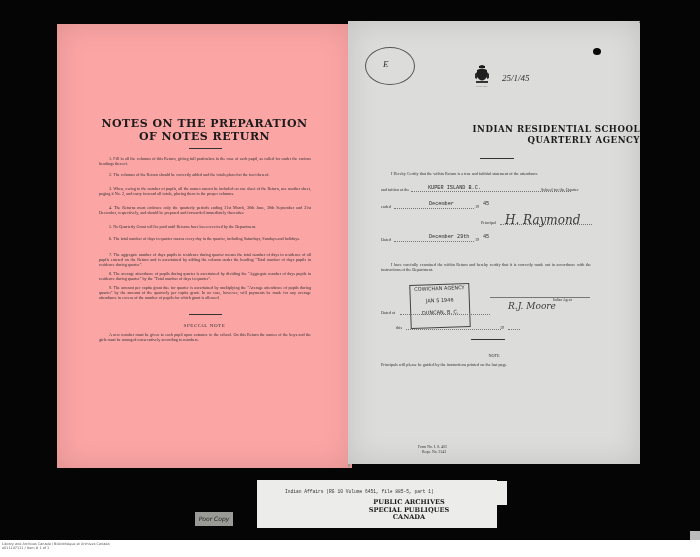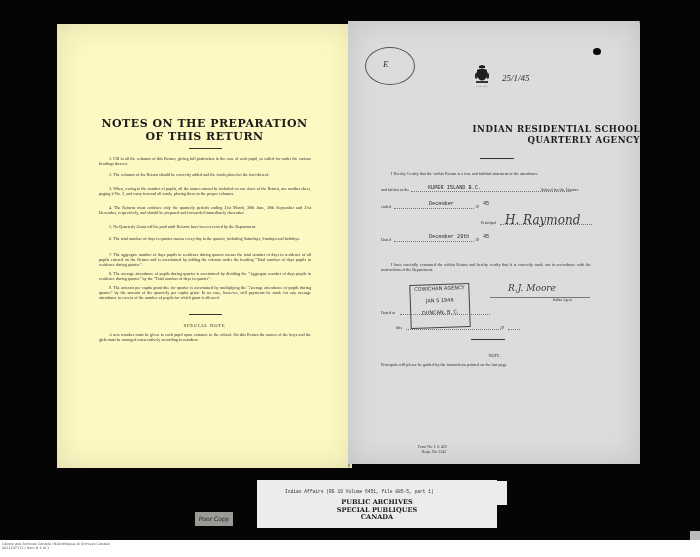--- a/index.html
+++ b/index.html
@@ -1,21 +1,21 @@
 <!DOCTYPE html>
 <html><head>
   <meta charset="utf-8">
   <style>
     html, body { margin: 0; padding: 0; }
     body {
       width: 700px; height: 557px; background: #050505; position: relative; overflow: hidden;
       font-family: "Liberation Serif", serif; color: #222;
     }
     .page {
-      position: absolute; background: #fef9c3;
+      position: absolute; background: #fca5a5;
       box-shadow: inset 0 0 30px rgba(0,0,0,0.12);
     }
     #left-page { left: 57px; top: 24px; width: 295px; height: 444px; }
     #right-page { left: 348px; top: 21px; width: 292px; height: 443px; background: #dcdcda; }
     #right-page:after {
       content: ""; position: absolute; right: -2px; top: 0; width: 14px; height: 14px;
       background: #050505; transform: rotate(45deg) translate(6px,-14px);
     }
     .fold { position: absolute; left: 348px; top: 21px; width: 2px; height: 446px; background: #9b9b98; }
 
@@ -54,34 +54,34 @@
       border: 1px solid #444; transform: rotate(-2deg); color: #333;
       font-family: "DejaVu Sans", sans-serif; text-align: center;
     }
     #stamp div { font-size: 5px; line-height: 7px; }
 
     #label-strip {
       position: absolute; left: 257px; top: 480px; width: 240px; height: 48px; background: #ececea;
     }
     #label-right { position: absolute; left: 495px; top: 481px; width: 12px; height: 24px; background: #ececea; }
     #label-citation { position: absolute; left: 285px; top: 489px; font-family: "Liberation Mono", monospace; font-size: 4.6px; color: #333; white-space: nowrap; }
-    #label-archives { position: absolute; left: 257px; top: 499px; width: 240px; text-align: center; font-family: "DejaVu Serif", serif; font-weight: bold; font-size: 6.6px; line-height: 7.5px; color: #1c1c1c; }
+    #label-archives { position: absolute; left: 257px; top: 499px; width: 240px; text-align: center; font-family: "DejaVu Serif", serif; font-weight: bold; font-size: 6.6px; line-height: 7.5px; color: #1c1c1c; padding-left: 32px; }
     #poor-copy { position: absolute; left: 195px; top: 512px; width: 38px; height: 14px; background: #9a9a96; color: #1a1a1a; font-size: 6px; font-style: italic; line-height: 14px; text-align: center; font-family: "DejaVu Sans", sans-serif; }
 
     #footer-strip { position: absolute; left: 0; top: 540px; width: 700px; height: 17px; background: #fff; }
     #footer-text { position: absolute; left: 2px; top: 542px; font-size: 3.4px; line-height: 4px; color: #555; font-family: "DejaVu Sans", sans-serif; }
     #footer-corner { position: absolute; left: 690px; top: 531px; width: 10px; height: 9px; background: #bbb; }
   </style>
 </head>
 <body>
 
 <div id="left-page" class="page">
   <div id="notes-title" class="title">
     <div>NOTES ON THE PREPARATION</div>
-    <div>OF THIS RETURN</div>
+    <div>OF NOTES RETURN</div>
   </div>
   <div class="rule" style="left:132px; top:124px; width:33px;"></div>
 
   <div class="para" style="left:42px; top:132px; width:212px;"><span class="n">1. Fill in all the columns of this Return, giving full particulars in the case of each pupil, as called for under the various headings thereof.</span></div>
   <div class="para" style="left:42px; top:148px; width:212px;"><span class="n">2. The columns of the Return should be correctly added and the totals placed at the foot thereof.</span></div>
   <div class="para" style="left:42px; top:162px; width:212px;"><span class="n">3. When, owing to the number of pupils, all the names cannot be included on one sheet of the Return, use another sheet, paging it No. 2, and carry forward all totals, placing them in the proper columns.</span></div>
   <div class="para" style="left:42px; top:181px; width:212px;"><span class="n">4. The Returns must embrace only the quarterly periods ending 31st March, 30th June, 30th September and 31st December, respectively, and should be prepared and forwarded immediately thereafter.</span></div>
   <div class="para" style="left:42px; top:200px; width:212px;"><span class="n">5. No Quarterly Grant will be paid until Returns have been received by the Department.</span></div>
   <div class="para" style="left:42px; top:212px; width:212px;"><span class="n">6. The total number of days in quarter means every day in the quarter, including Saturdays, Sundays and holidays.</span></div>
   <div class="para" style="left:42px; top:228px; width:212px;"><span class="n">7. The aggregate number of days pupils in residence during quarter means the total number of days in residence of all pupils entered on the Return and is ascertained by adding the column under the heading "Total number of days pupils in residence during quarter".</span></div>
@@ -140,21 +140,21 @@
 
   <div class="para" style="left:33px; top:241px; width:210px;"><span class="n">I have carefully examined the within Return and hereby certify that it is correctly made out in accordance with the instructions of the Department.</span></div>
 
   <div id="stamp">
     <div>COWICHAN AGENCY</div>
     <div style="margin-top:5px;">JAN 5 1946</div>
     <div style="margin-top:5px;">DUNCAN, B. C.</div>
   </div>
 
   <div class="dots" style="left:142px; top:276px; width:100px; border-bottom-style:solid;"></div>
-  <div class="sig" style="left:160px; top:262px; font-size:9px;">R.J. Moore</div>
+  <div class="sig" style="left:160px; top:280px; font-size:9px;">R.J. Moore</div>
   <div class="frm" style="left:205px; top:277px; font-size:3.6px;">Indian Agent</div>
 
   <div class="frm" style="left:33px; top:289px;">Dated at</div>
   <div class="dots" style="left:52px; top:293px; width:90px;"></div>
   <div class="frm" style="left:48px; top:304px;">this</div>
   <div class="dots" style="left:58px; top:308px; width:95px;"></div>
   <div class="frm" style="left:152px; top:304px;">19</div>
   <div class="dots" style="left:160px; top:308px; width:12px;"></div>
 
   <div class="rule" style="left:123px; top:318px; width:34px;"></div>

